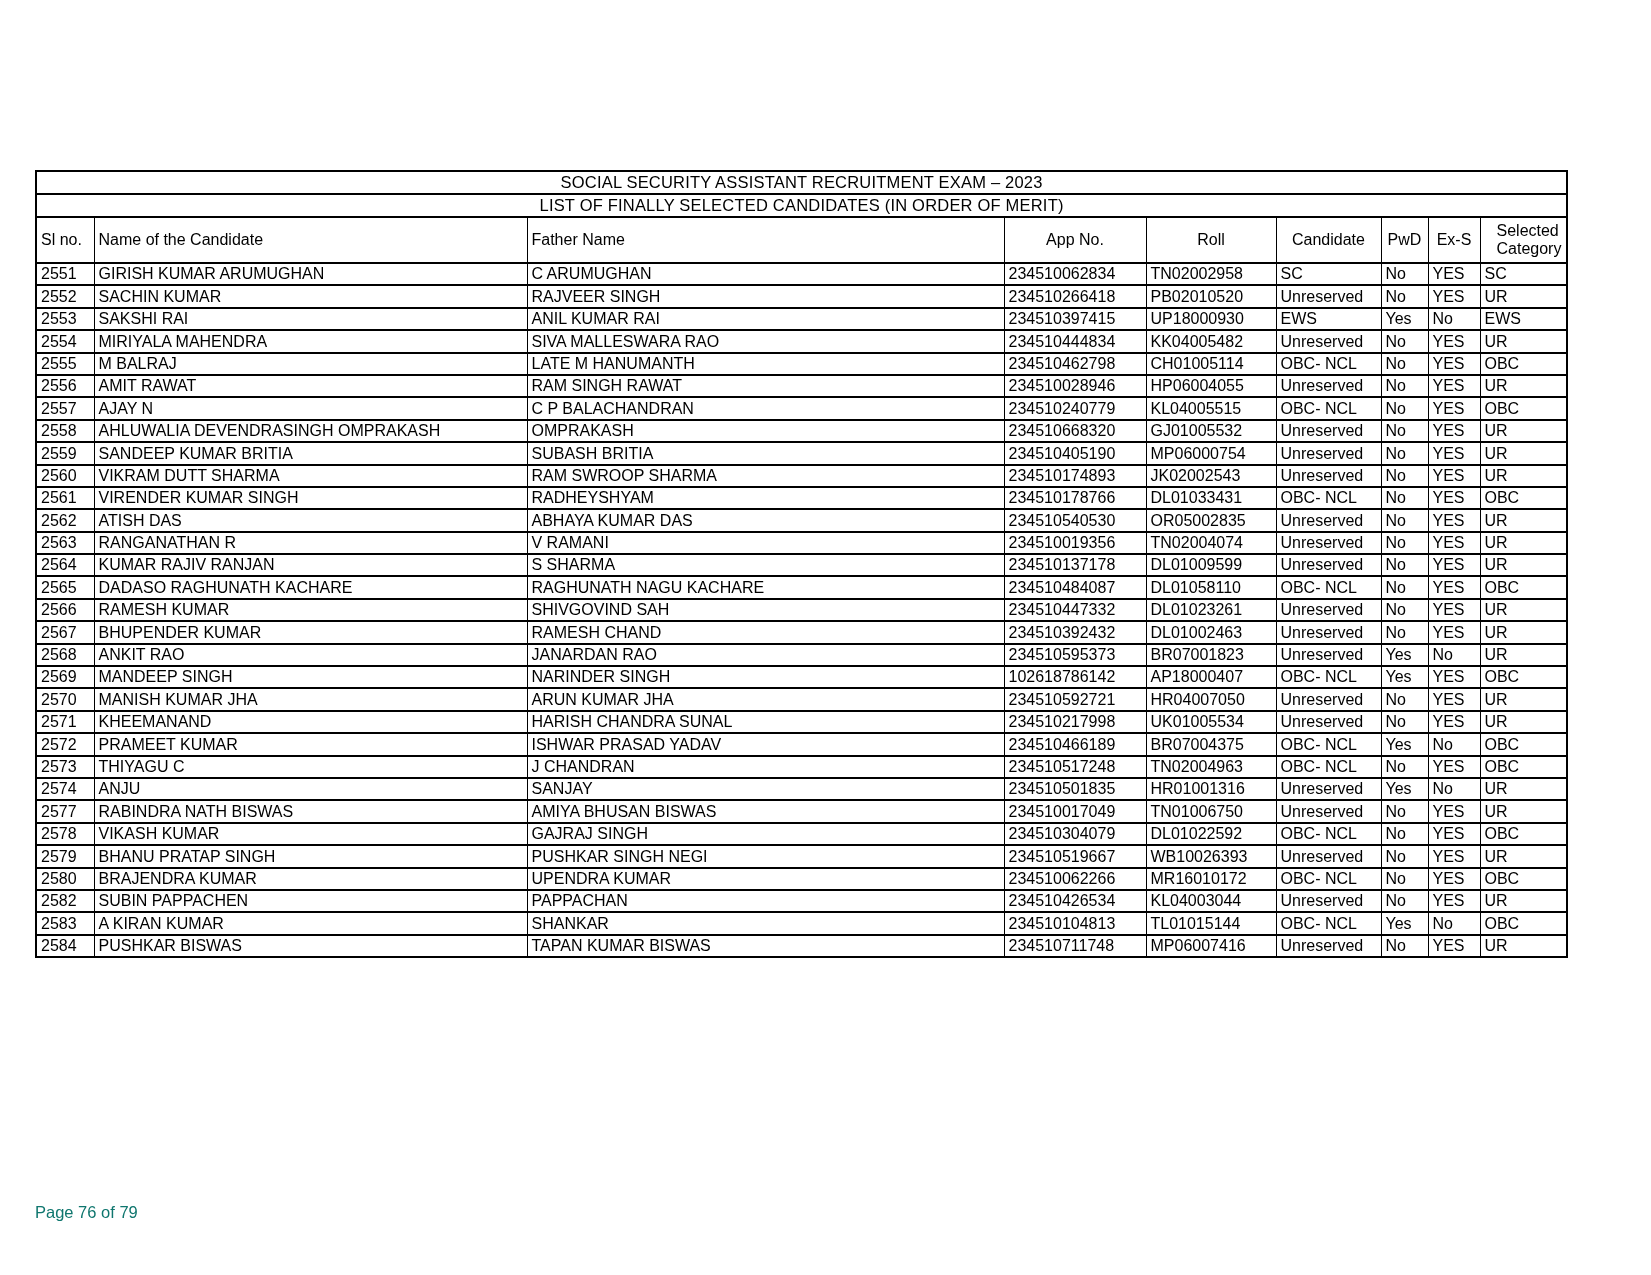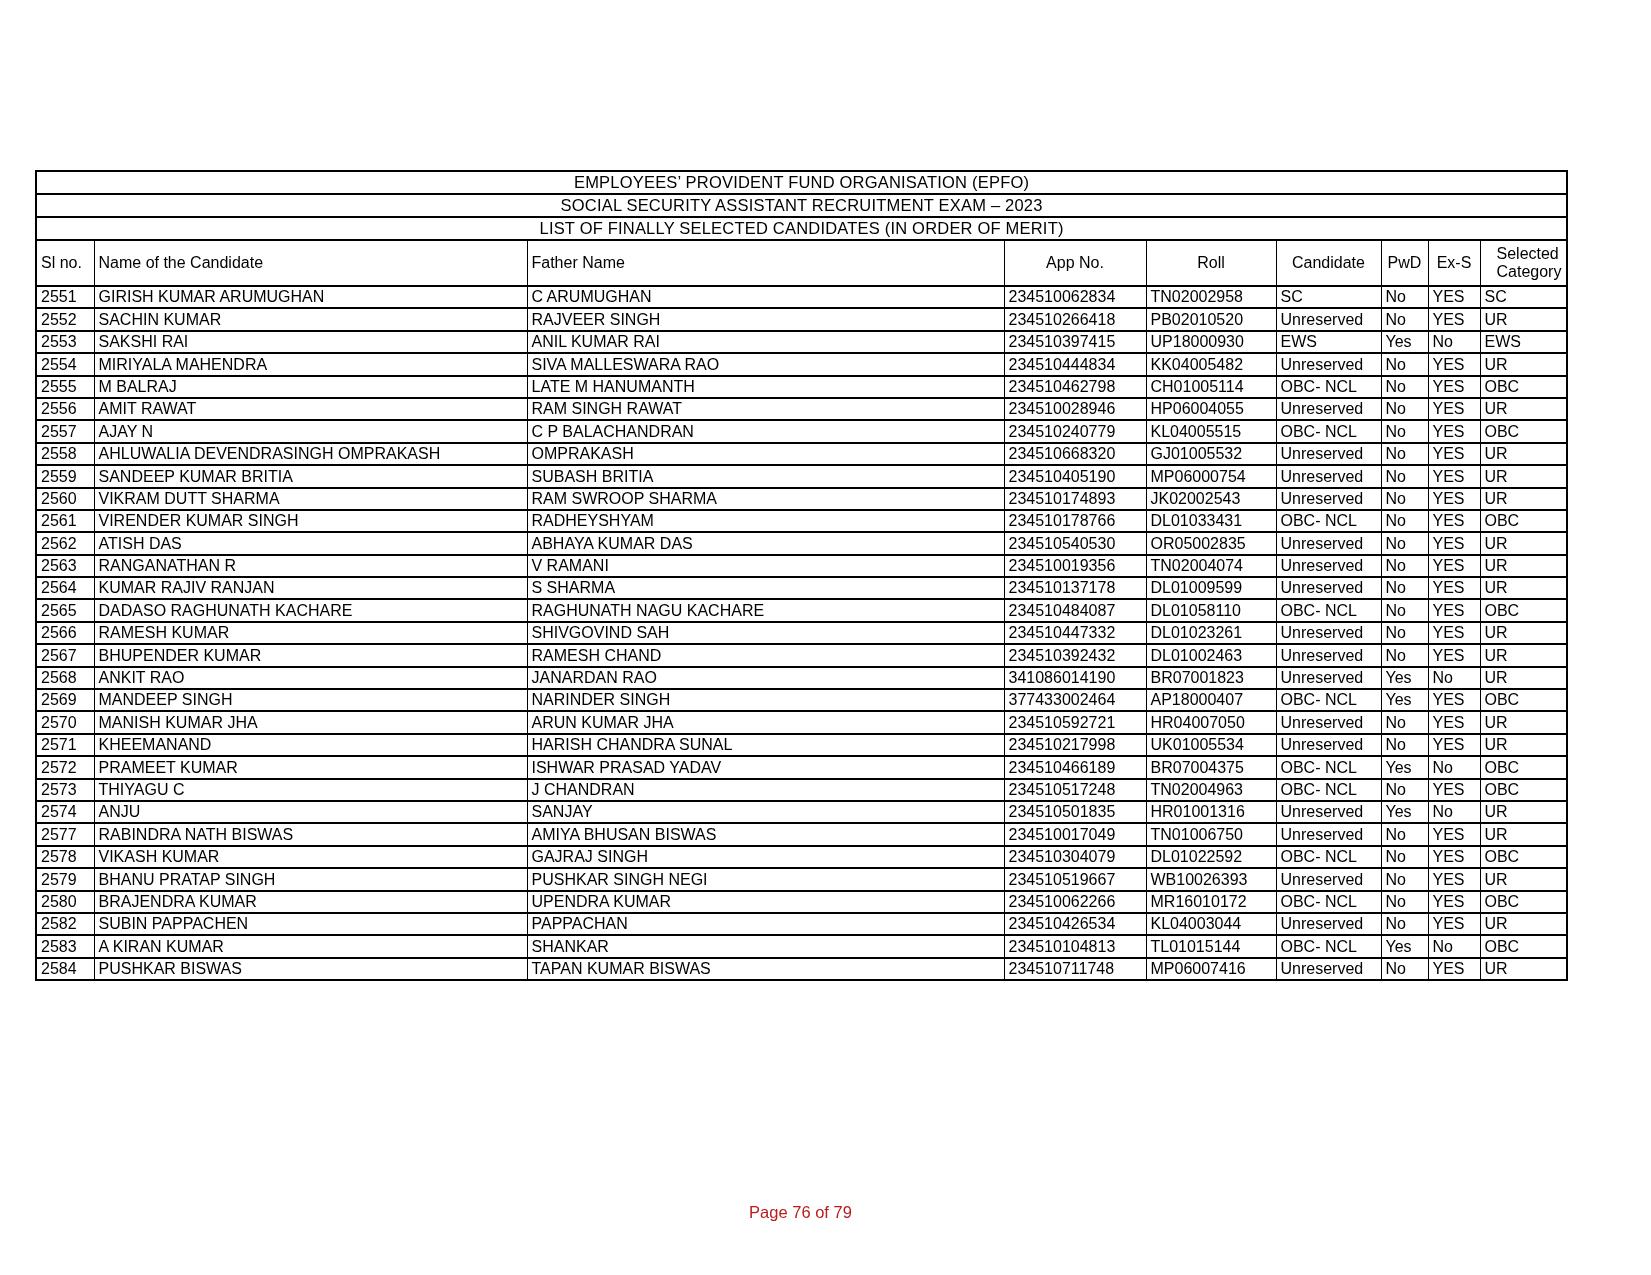--- a/index.html
+++ b/index.html
@@ -55,23 +55,22 @@
     line-height: 1.15;
     padding: 0 16px;
   }
   tbody.data td { height: 20.4px; }
   td.c0 { text-align: right; padding-right: 6px; }
   .page-footer {
     position: absolute;
     left: 35px;
     top: 1203px;
     width: 1531px;
-    text-align: center;
     font-size: 16.5px;
-    color: #b91c1c;
+    color: #0f766e;
   }
 </style>
 </head>
 <body>
 
 <div class="sheet">
 
   <table class="merit">
     <colgroup>
       <col style="width:58px">
@@ -79,23 +78,20 @@
       <col style="width:477px">
       <col style="width:142px">
       <col style="width:130px">
       <col style="width:105px">
       <col style="width:47px">
       <col style="width:52px">
       <col style="width:87px">
     </colgroup>
     <thead>
       <tr class="title-row">
-        <td colspan="9">EMPLOYEES’ PROVIDENT FUND ORGANISATION (EPFO)</td>
-      </tr>
-      <tr class="title-row">
         <td colspan="9">SOCIAL SECURITY ASSISTANT RECRUITMENT EXAM – 2023</td>
       </tr>
       <tr class="title-row">
         <td colspan="9">LIST OF FINALLY SELECTED CANDIDATES (IN ORDER OF MERIT)</td>
       </tr>
       <tr class="header-row">
         <th>Sl no.</th>
         <th>Name of the Candidate</th>
         <th>Father Name</th>
         <th class="center">App No.</th>
@@ -291,32 +287,32 @@
           <td class="c4">DL01002463</td>
           <td class="c5">Unreserved</td>
           <td class="c6">No</td>
           <td class="c7">YES</td>
           <td class="c8">UR</td>
         </tr>
         <tr>
           <td class="c0">2568</td>
           <td class="c1">ANKIT RAO</td>
           <td class="c2">JANARDAN RAO</td>
-          <td class="c3">341086014190</td>
+          <td class="c3">234510595373</td>
           <td class="c4">BR07001823</td>
           <td class="c5">Unreserved</td>
           <td class="c6">Yes</td>
           <td class="c7">No</td>
           <td class="c8">UR</td>
         </tr>
         <tr>
           <td class="c0">2569</td>
           <td class="c1">MANDEEP SINGH</td>
           <td class="c2">NARINDER SINGH</td>
-          <td class="c3">377433002464</td>
+          <td class="c3">102618786142</td>
           <td class="c4">AP18000407</td>
           <td class="c5">OBC- NCL</td>
           <td class="c6">Yes</td>
           <td class="c7">YES</td>
           <td class="c8">OBC</td>
         </tr>
         <tr>
           <td class="c0">2570</td>
           <td class="c1">MANISH KUMAR JHA</td>
           <td class="c2">ARUN KUMAR JHA</td>

